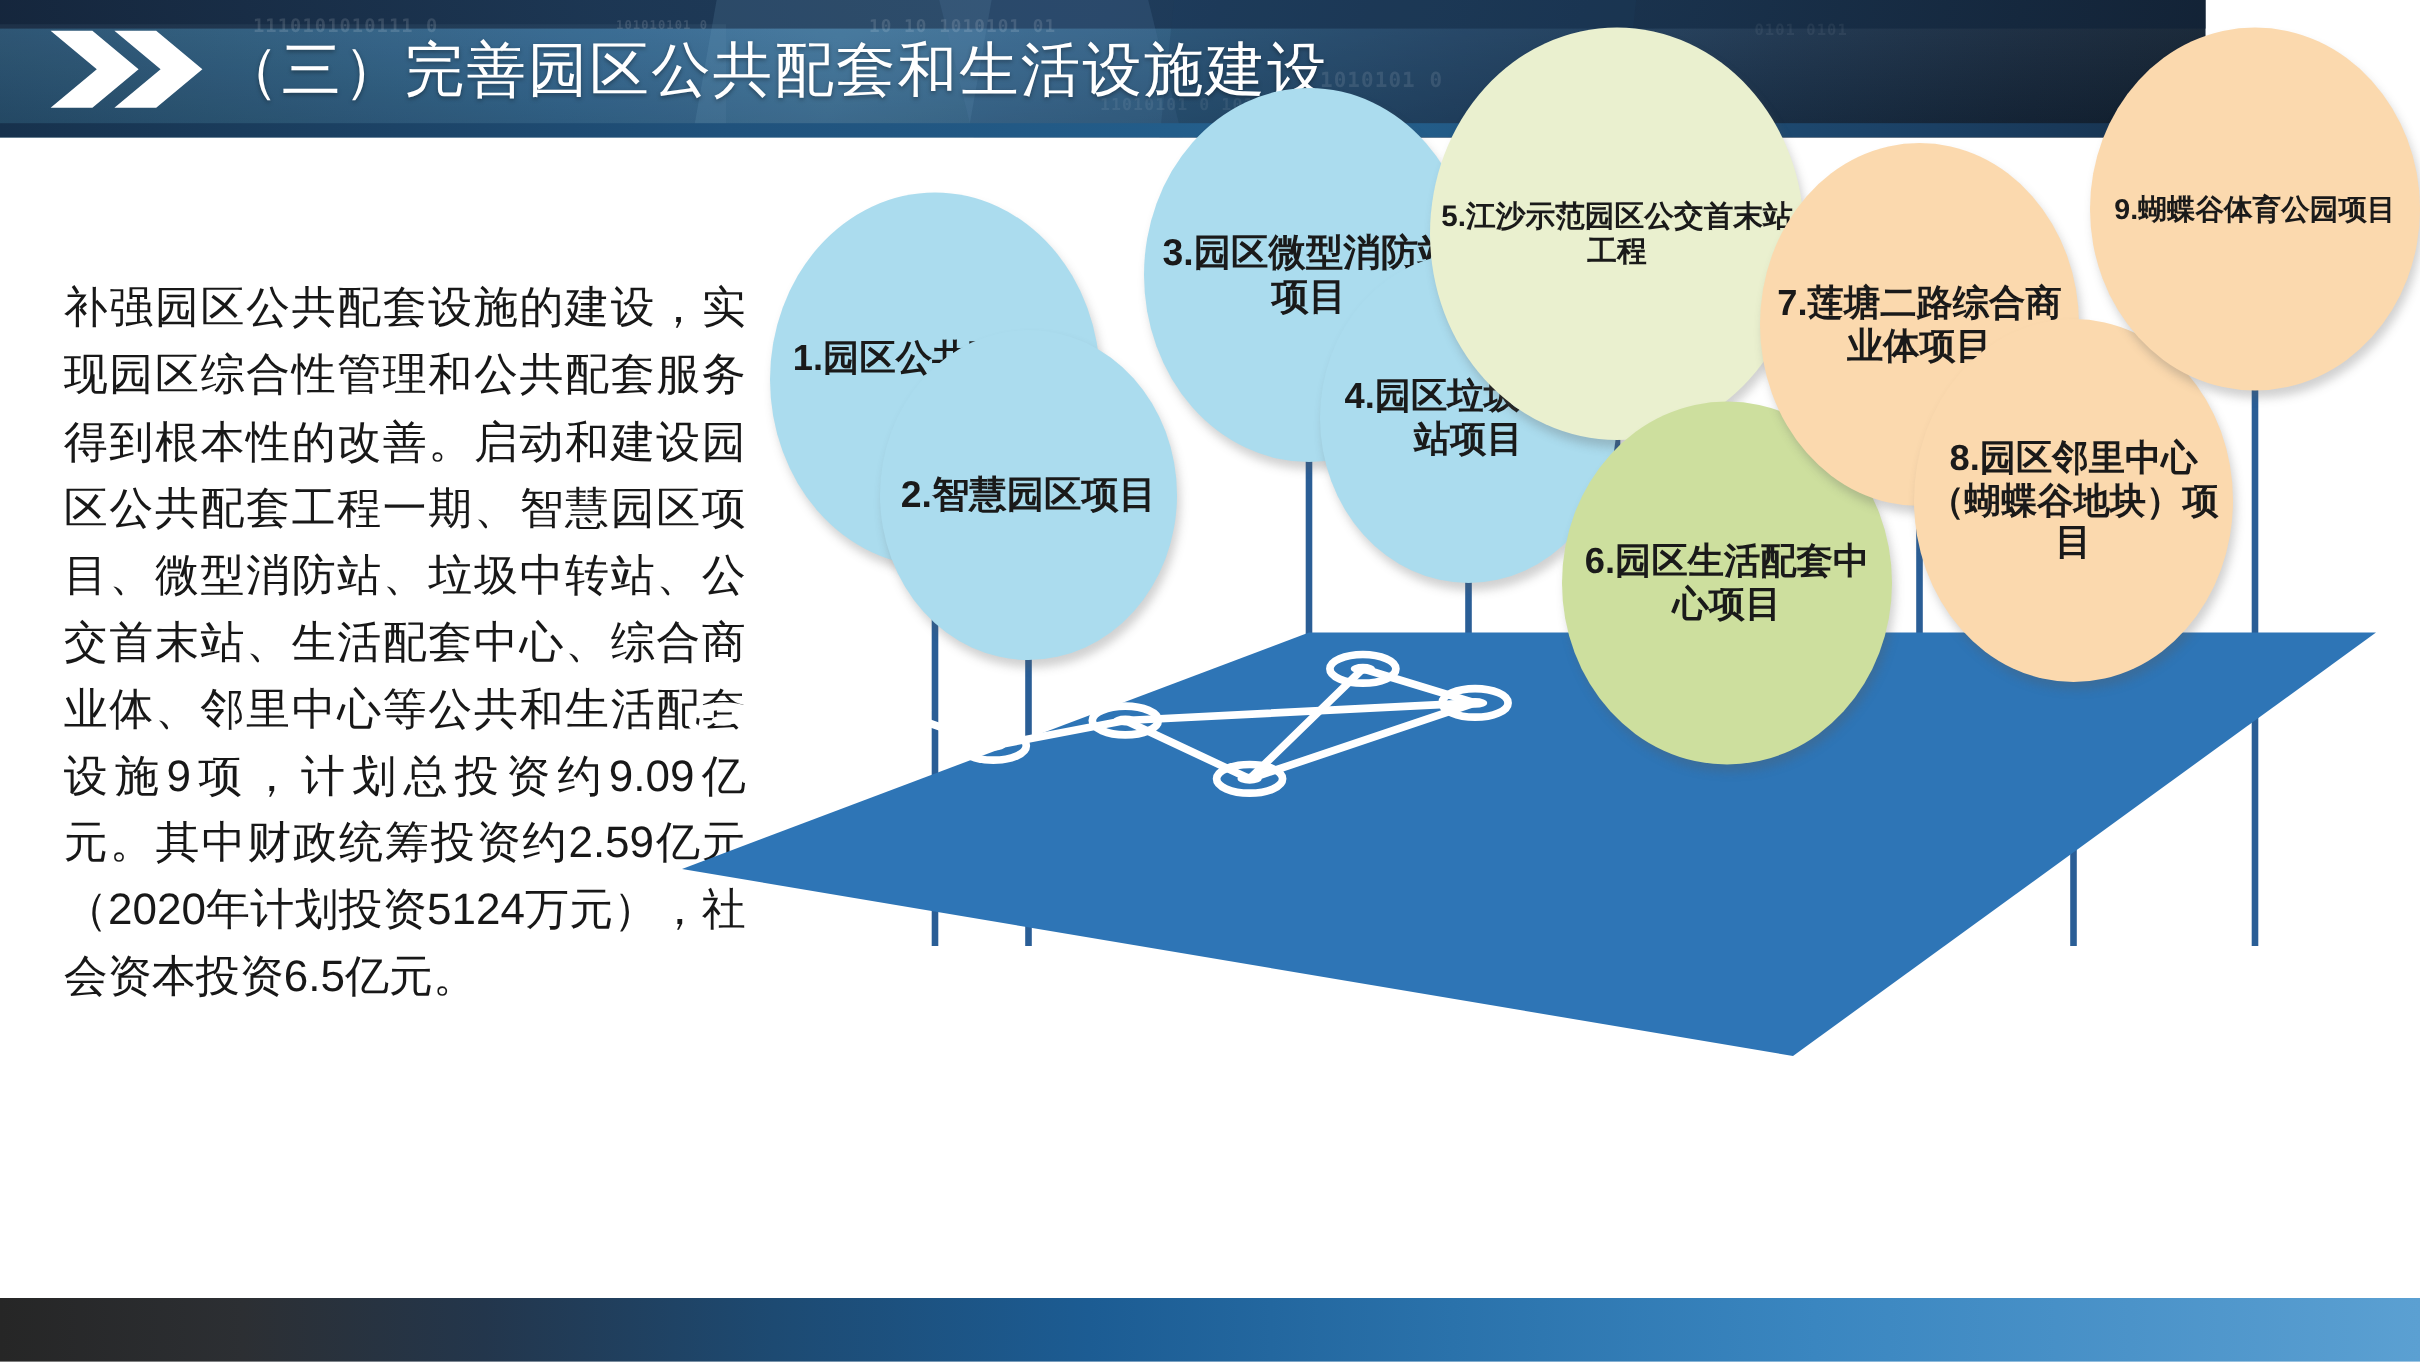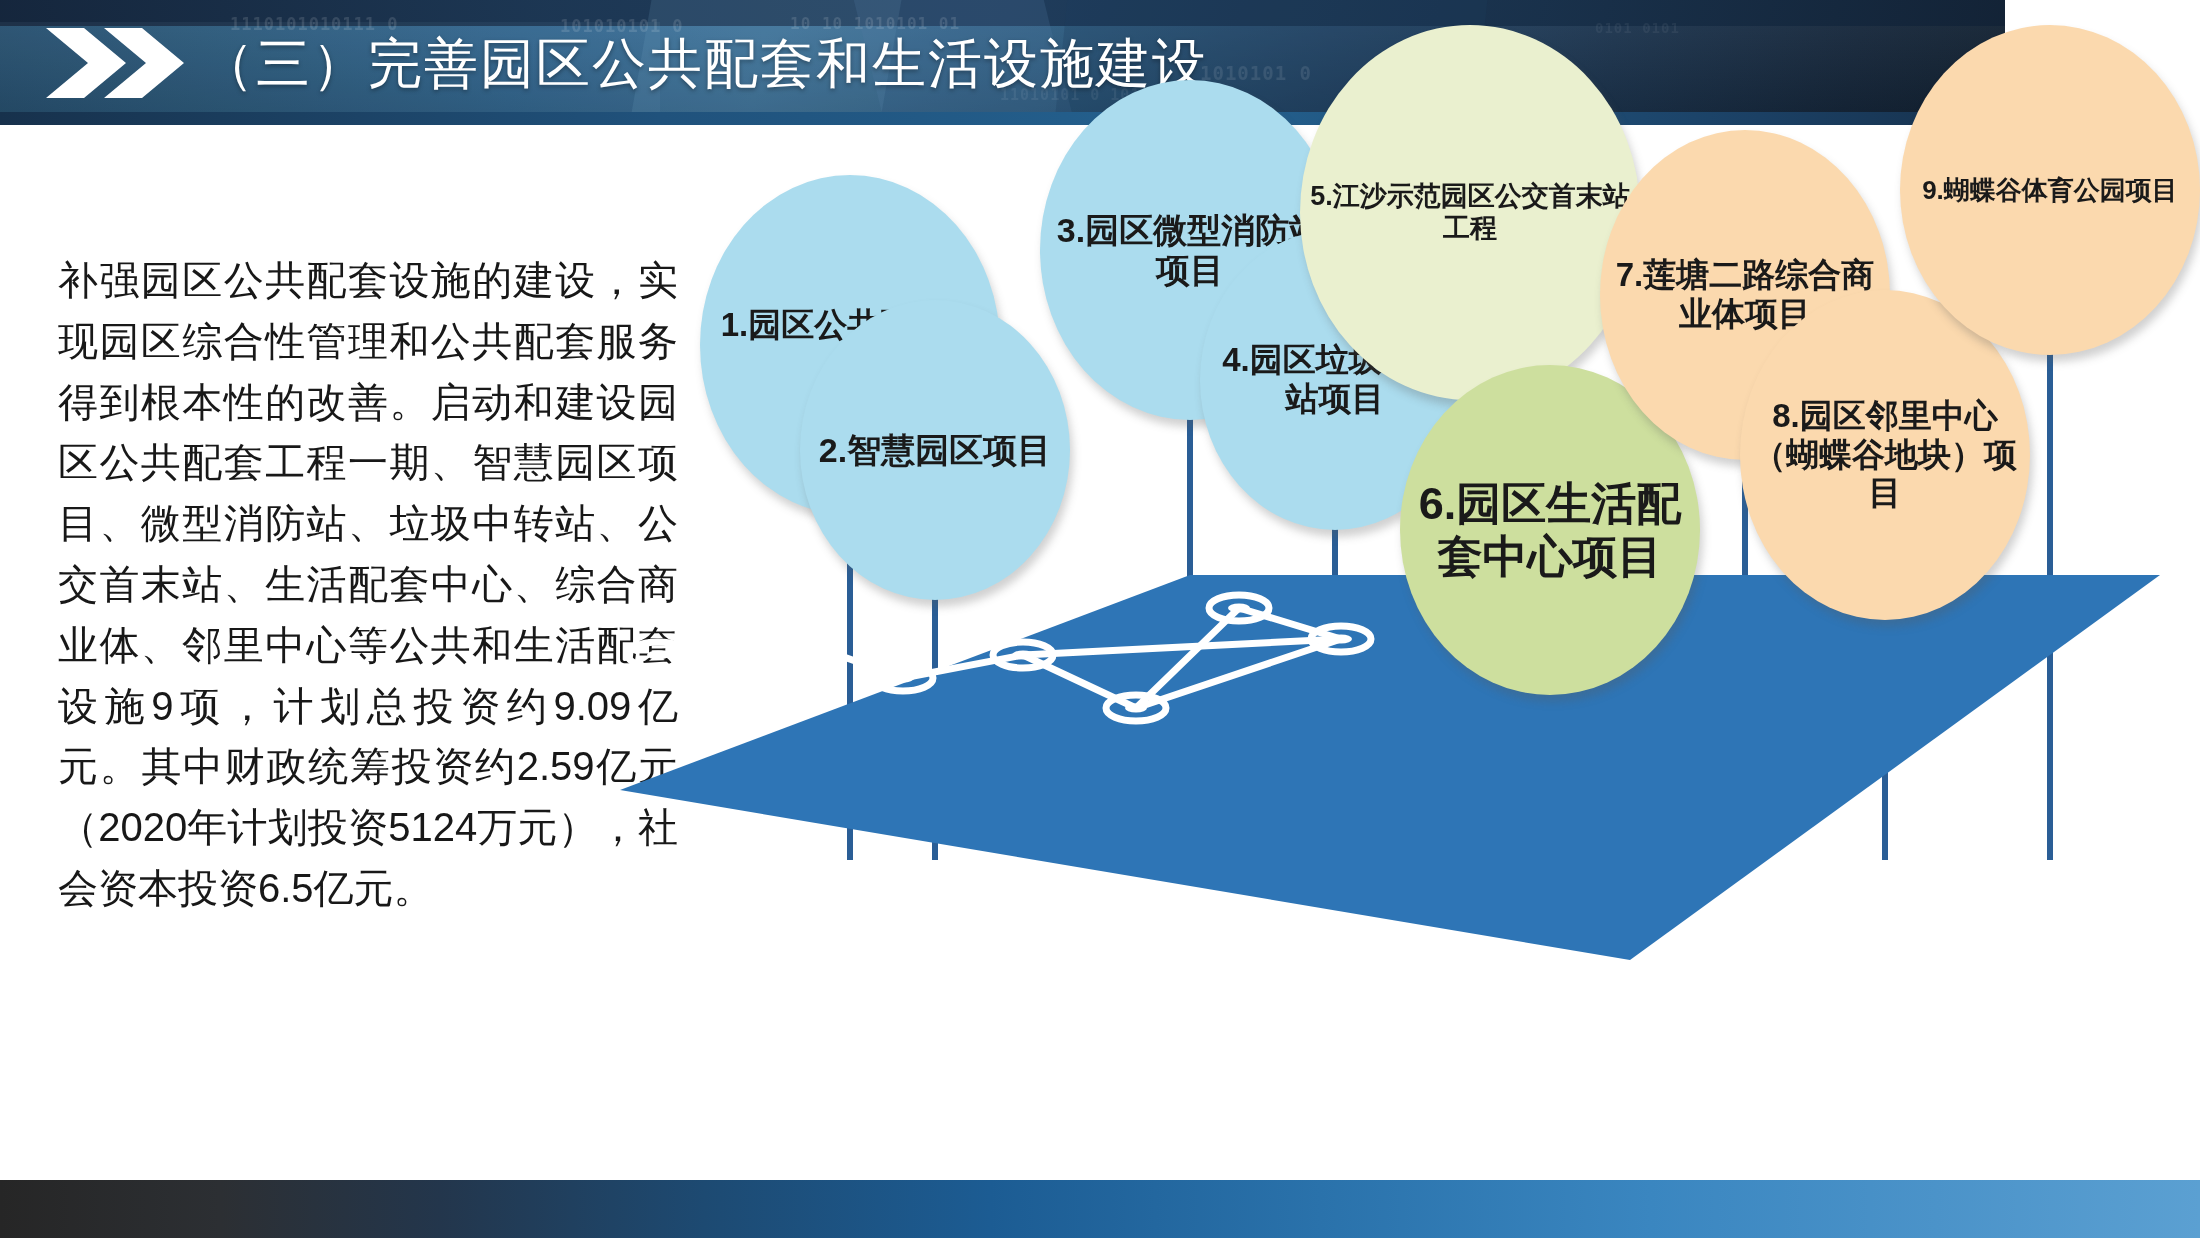--- a/index.html
+++ b/index.html
@@ -55,21 +55,21 @@
   }
   
   #header .binary{
     position:absolute;white-space:nowrap;
     font-family:"DejaVu Sans Mono","Liberation Mono",monospace;
     font-weight:bold;letter-spacing:1px;
     color:rgba(255,255,255,0.13);
     user-select:none;pointer-events:none;
   }
   #header .bin1{left:230px;top:14px;font-size:17px;}
-  #header .bin2{left:560px;top:16px;font-size:17px;text-align:right;}
+  #header .bin2{left:560px;top:16px;font-size:11px;text-align:right;}
   #header .bin3{left:790px;top:14px;font-size:16px;}
   #header .bin4{left:1200px;top:62px;font-size:19px;color:rgba(255,255,255,0.10);}
   #header .bin5{left:1000px;top:86px;font-size:15px;color:rgba(255,255,255,0.07);}
   #header .bin6{left:1595px;top:20px;font-size:14px;color:rgba(255,255,255,0.06);}
   
   #header .bottom-edge{
     position:absolute;left:0;bottom:0;width:2200px;height:13px;
     background:linear-gradient(90deg,#17314c 0%,#20527c 30%,#24618f 55%,#1b4064 80%,#132438 100%);
   }
   
@@ -213,21 +213,21 @@
       </div>
       <div class="bubble" style="left: 420px; top: -90px; width: 300px; height: 340px; background: rgb(171, 220, 238); font-size: 34px;">
         <span>3.园区微型消防站项目</span>
       </div>
       <div class="bubble" style="left: 580px; top: 60px; width: 270px; height: 300px; background: rgb(171, 220, 238); font-size: 33px;">
         <span>4.园区垃圾中转站项目</span>
       </div>
       <div class="bubble" style="left: 680px; top: -145px; width: 340px; height: 375px; background: rgb(234, 240, 207); font-size: 27px;">
         <span>5.江沙示范园区公交首末站工程</span>
       </div>
-      <div class="bubble" style="left: 780px; top: 195px; width: 300px; height: 330px; background: rgb(205, 223, 158); font-size: 45px;">
+      <div class="bubble" style="left: 800px; top: 195px; width: 300px; height: 330px; background: rgb(205, 223, 158); font-size: 33px;">
         <span>6.园区生活配套中心项目</span>
       </div>
       <div class="bubble" style="left: 980px; top: -40px; width: 290px; height: 330px; background: rgb(251, 217, 174); font-size: 33px;">
         <span>7.莲塘二路综合商业体项目</span>
       </div>
       <div class="bubble" style="left: 1120px; top: 120px; width: 290px; height: 330px; background: rgb(251, 217, 174); font-size: 33px; text-align: center;">
         <span>8.园区邻里中心（蝴蝶谷地块）项目</span>
       </div>
       <div class="bubble" style="left: 1280px; top: -145px; width: 300px; height: 330px; background: rgb(251, 217, 174); font-size: 26px;">
         <span>9.蝴蝶谷体育公园项目</span>

